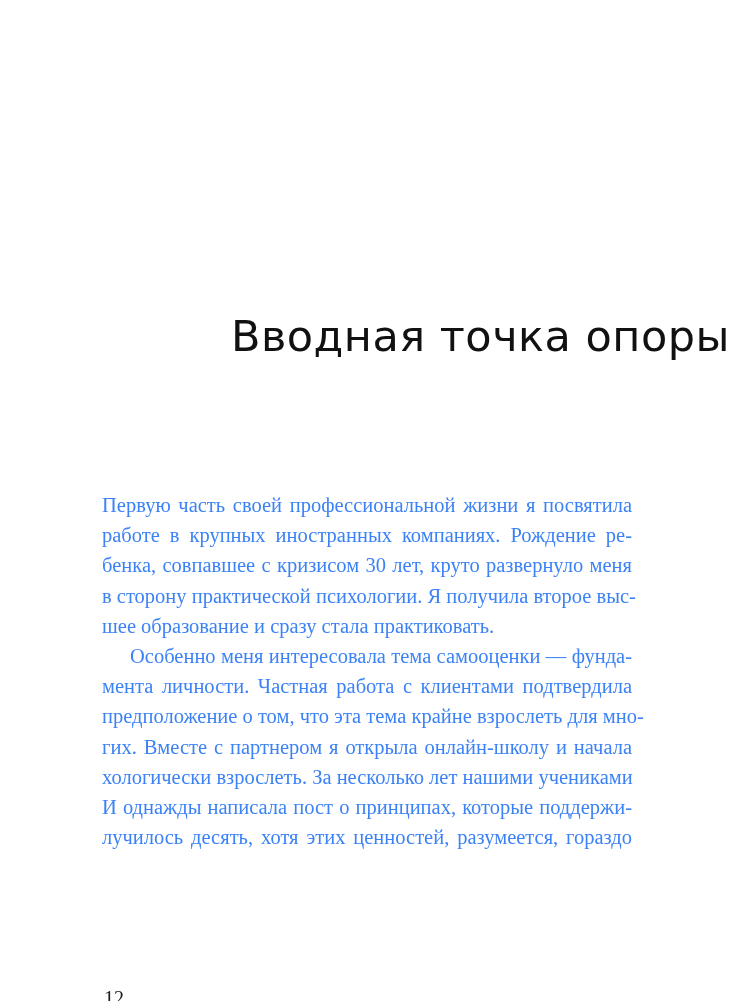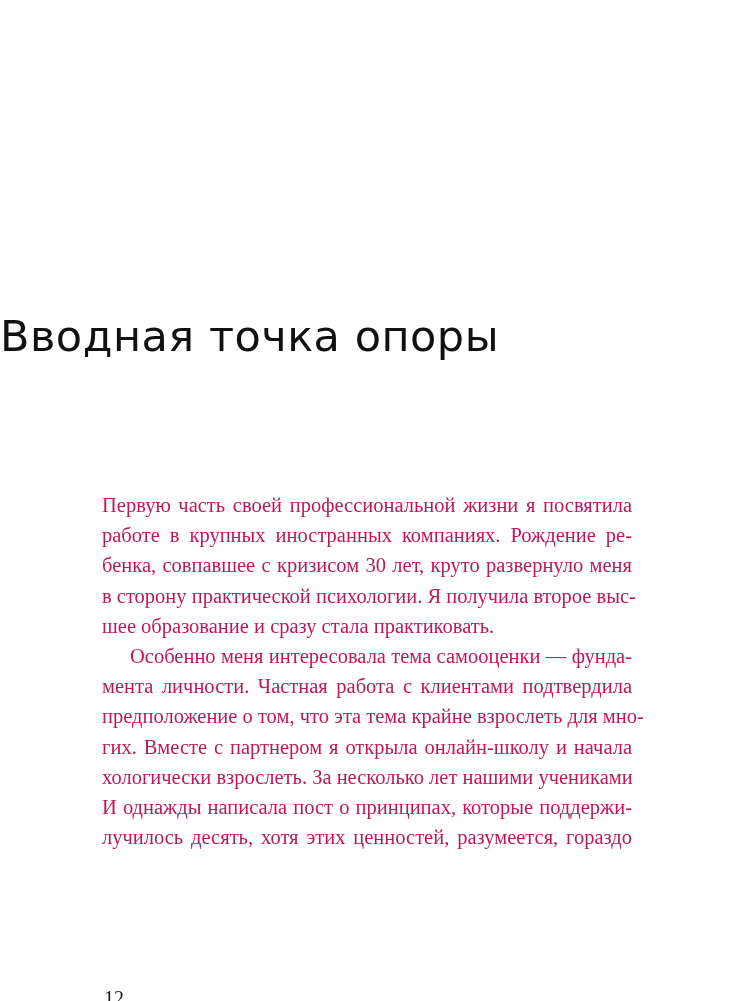--- a/index.html
+++ b/index.html
@@ -12,38 +12,38 @@
       height: 1001px;
       position: relative;
       overflow: hidden;
       color: #1a1a1a;
     }
     .chapter-title {
       position: absolute;
       left: 0;
       width: 730px;
       top: 306px;
-      text-align: left;
+      text-align: right;
       font-family: "DejaVu Sans", sans-serif;
       font-size: 43px;
       font-weight: normal;
       letter-spacing: 0.5px;
       color: #111111;
       margin: 0;
       line-height: 60px;
     }
     .body-text {
       position: absolute;
       left: 102px;
       top: 490px;
       width: 530px;
       font-family: "Liberation Serif", serif;
       font-size: 20.5px;
       line-height: 30.2px;
-      color: #be185d;
+      color: #3b82f6;
     }
     .line {
       display: block;
       white-space: nowrap;
       text-align: justify;
       text-align-last: justify;
     }
     .line.last {
       text-align-last: left;
     }

